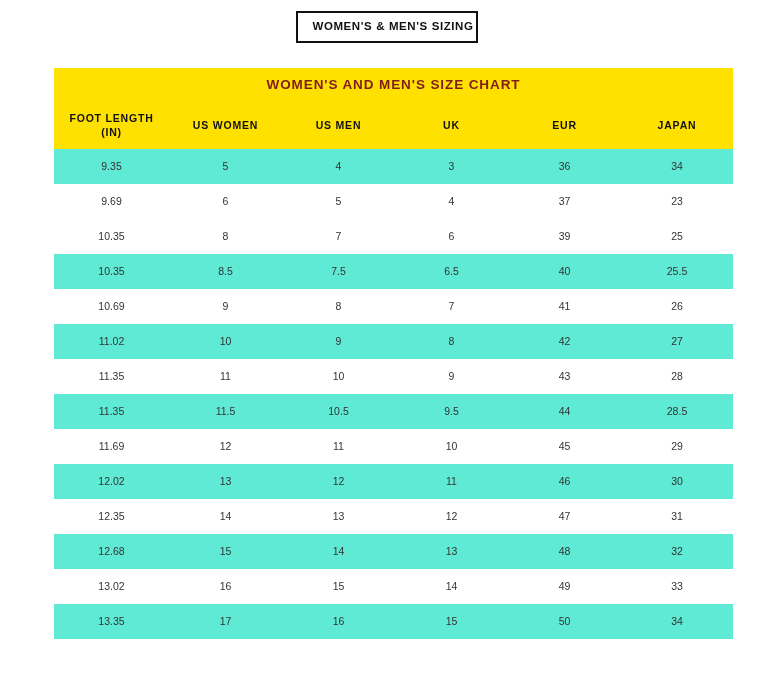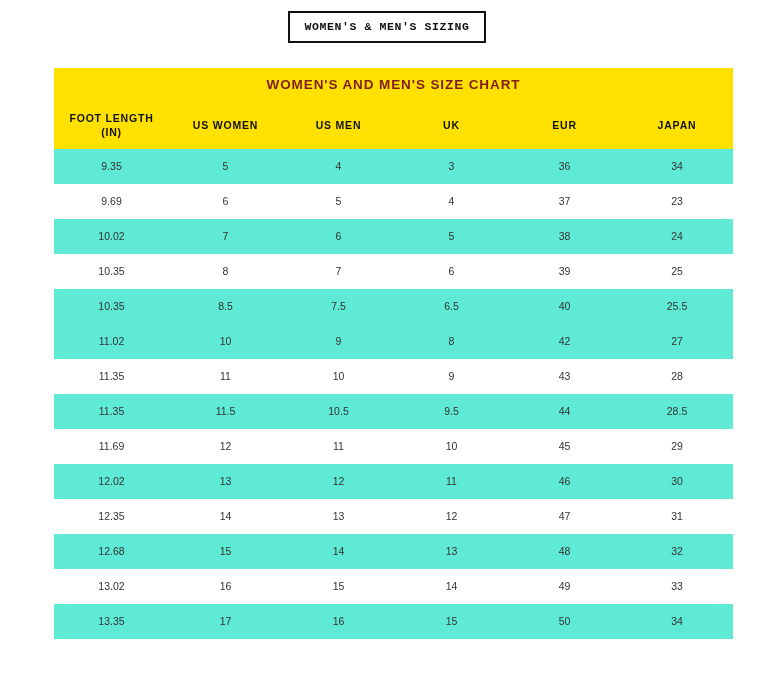--- a/index.html
+++ b/index.html
@@ -27,25 +27,24 @@
     gap: 8px;
     padding-top: 11px;
   }
   .tab {
     border: 2px solid #111111;
     background: #ffffff;
     font-size: 11.5px;
     font-weight: bold;
     letter-spacing: 0.6px;
     color: #111111;
-    padding: 8px 14px 8px 14px;
+    padding: 8px 2px 8px 14px;
     line-height: 1;
     cursor: pointer;
     white-space: nowrap;
-    font-family: Liberation Mono, monospace;
   }
   .chart-wrap {
     margin: 25px 41px 0 54px;
   }
   table.size-chart {
     width: 679px;
     border-collapse: collapse;
     table-layout: fixed;
   }
   table.size-chart caption {
@@ -135,44 +134,44 @@
             <td>34</td>
           </tr>
           <tr class="even">
             <td>9.69</td>
             <td>6</td>
             <td>5</td>
             <td>4</td>
             <td>37</td>
             <td>23</td>
           </tr>
-          <tr class="odd">
-            <td>10.02</td>
-            <td>7</td>
-            <td>6</td>
-            <td>5</td>
-            <td>38</td>
-            <td>24</td>
-          </tr>
           <tr class="even">
             <td>10.35</td>
             <td>8</td>
             <td>7</td>
             <td>6</td>
             <td>39</td>
             <td>25</td>
           </tr>
           <tr class="odd">
             <td>10.35</td>
             <td>8.5</td>
             <td>7.5</td>
             <td>6.5</td>
             <td>40</td>
             <td>25.5</td>
           </tr>
+          <tr class="even">
+            <td>10.69</td>
+            <td>9</td>
+            <td>8</td>
+            <td>7</td>
+            <td>41</td>
+            <td>26</td>
+          </tr>
           <tr class="odd">
             <td>11.02</td>
             <td>10</td>
             <td>9</td>
             <td>8</td>
             <td>42</td>
             <td>27</td>
           </tr>
           <tr class="even">
             <td>11.35</td>

